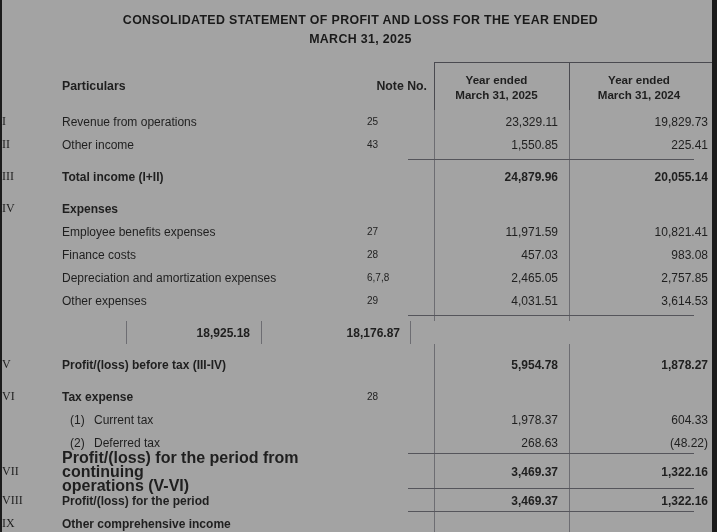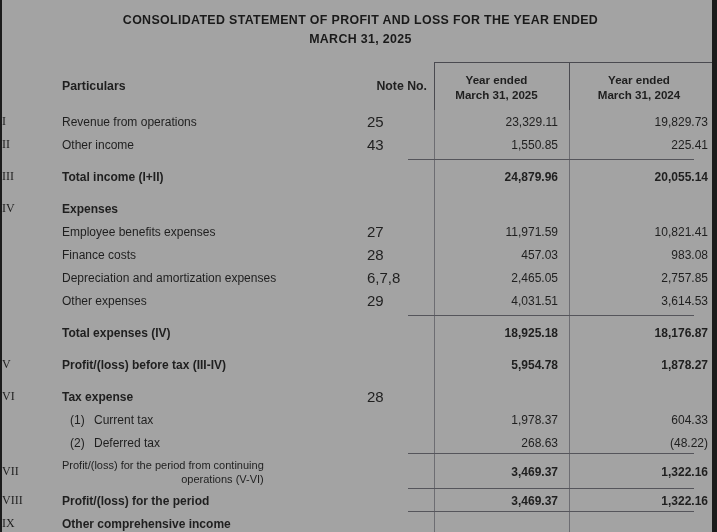--- a/index.html
+++ b/index.html
@@ -68,21 +68,21 @@
     padding-right: 6px;
     box-sizing: border-box;
     font-size: 12px;
     color: #1f1f1f;
   }
   .c-note {
     width: 67px;
     flex: 0 0 67px;
     text-align: left;
     box-sizing: border-box;
-    font-size: 15px;
+    font-size: 10px;
     color: #1f1f1f;
     padding-right: 6px;
   }
   .c-amt {
     width: 135px;
     flex: 0 0 135px;
     box-sizing: border-box;
     text-align: right;
     padding-right: 11px;
     font-size: 12px;
@@ -136,23 +136,22 @@
     left: 406px;
     width: 286px;
     height: 0;
     border-top: 1.6px solid #55555b;
   }
 
   .amt-wrap { width: 100%; display: block; text-align: right; }
 
   .two-line {
     line-height: 14px;
-    font-weight: normal;
-    font-size: 11px;
-    text-align: right;
+    font-weight: bold;
+    font-size: 16px;
   }
   .indent1 { padding-left: 3px; }
   .indent2 { padding-left: 11px; }
   .subnum { display: inline-block; width: 24px; }
 </style>
 </head>
 <body>
 
 <div class="page">
 
@@ -298,21 +297,20 @@
       <div class="c-roman"></div>
       <div class="c-particulars"></div>
       <div class="c-note"></div>
       <div class="c-amt"></div>
       <div class="c-amt last"></div>
       <div class="trule" style="top:3px;"></div>
     </div>
 
     <div class="row r-normal">
       <div class="c-roman"></div>
-      <div class="c-particulars indent1 bold">Total expenses (IV)</div>
       <div class="c-note"></div>
       <div class="c-amt bold">
           <span class="amt-wrap">18,925.18</span>
         </div>
       <div class="c-amt last bold">
           <span class="amt-wrap">18,176.87</span>
         </div>
     </div>
 
     <div class="row r-gap-sm">

